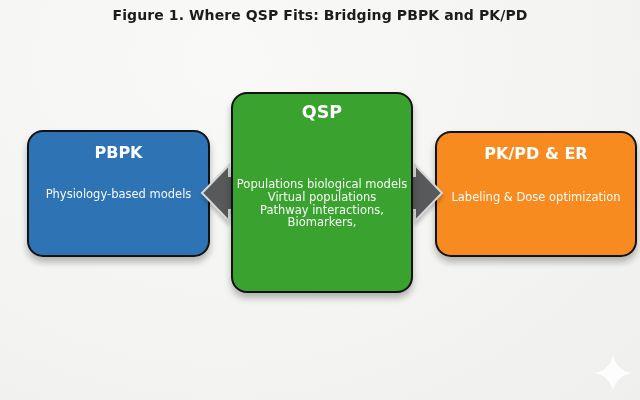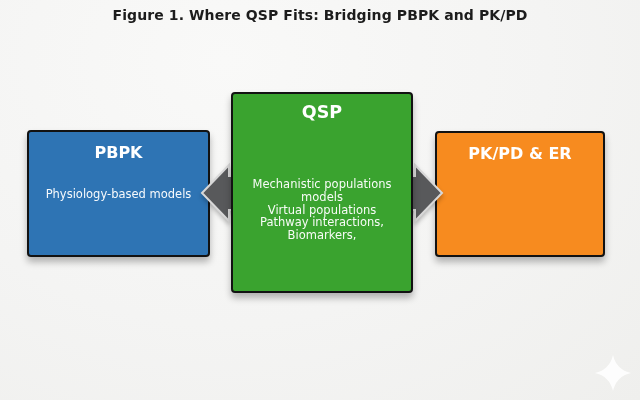--- a/index.html
+++ b/index.html
@@ -18,21 +18,21 @@
     top: 7px; left: 0; width: 640px;
     text-align: center;
     font-size: 14px;
     font-weight: bold;
     color: #1c1c1c;
     letter-spacing: 0.1px;
   }
   .box {
     position: absolute;
     border: 2px solid #121212;
-    border-radius: 4px;
+    border-radius: 16px;
     box-sizing: border-box;
     box-shadow: 0 5px 7px rgba(0,0,0,0.28);
     color: #ffffff;
   }
   .box-title {
     position: absolute;
     left: 0; width: 100%;
     text-align: center;
     font-weight: bold;
     margin: 0;
@@ -40,21 +40,21 @@
   .box-body {
     position: absolute;
     left: 0; width: 100%;
     text-align: center;
     font-size: 11.5px;
     line-height: 12.8px;
     color: rgba(255,255,255,0.96);
   }
   .box-pbpk  { left: 27px;  top: 130px; width: 183px; height: 127px; z-index: 1; }
   .box-qsp   { left: 231px; top: 92px;  width: 182px; height: 201px; z-index: 3; }
-  .box-pkpd  { left: 435px; top: 131px; width: 170px; height: 126px; z-index: 1; }
+  .box-pkpd  { left: 435px; top: 131px; width: 202px; height: 126px; z-index: 1; }
 
   .box-pbpk .box-title { top: 11px; font-size: 16px; }
   .box-pbpk .box-body  { top: 56px; }
   .box-qsp .box-title  { top: 8px;  font-size: 17.5px; }
   .box-qsp .box-body   { top: 84px; }
   .box-pkpd .box-title { top: 11px; font-size: 16px; }
   .box-pkpd .box-body  { top: 58px; }
 
   .arrow-layer {
     position: absolute;
@@ -87,29 +87,30 @@
   <div class="box box-pbpk" style="background: rgb(46, 116, 180); padding-left: 8px;">
     <h2 class="box-title">PBPK</h2>
     <div class="box-body">
       <div>Physiology-based models</div>
     </div>
   </div>
 
   <div class="box box-qsp" style="background: rgb(58, 163, 47);">
     <h2 class="box-title">QSP</h2>
     <div class="box-body">
-      <div>Mechanistic populations models</div>
+      <div>Populations biological models</div>
       <div>Virtual populations</div>
       <div>Pathway interactions, Biomarkers,</div>
     </div>
   </div>
 
   <div class="box box-pkpd" style="background: rgb(247, 139, 31);">
     <h2 class="box-title">PK/PD &amp; ER</h2>
     <div class="box-body">
+      <div>Labeling &amp; Dose optimization</div>
     </div>
   </div>
 
   <svg class="arrow-layer" viewBox="0 0 640 400">
     <polygon class="block-arrow" points="202,193 229,165 229,176 252,176 252,210 229,210 229,221" fill="#58595b"></polygon>
     <polygon class="block-arrow" points="442,193 415,165 415,176 392,176 392,210 415,210 415,221" fill="#58595b"></polygon>
   </svg>
 
   <svg class="sparkle" viewBox="-20 -20 40 40">
     <path d="M 0,-19 Q 3.5,-3.5 19,0 Q 3.5,3.5 0,19 Q -3.5,3.5 -19,0 Q -3.5,-3.5 0,-19 Z" fill="#ffffff"></path>

